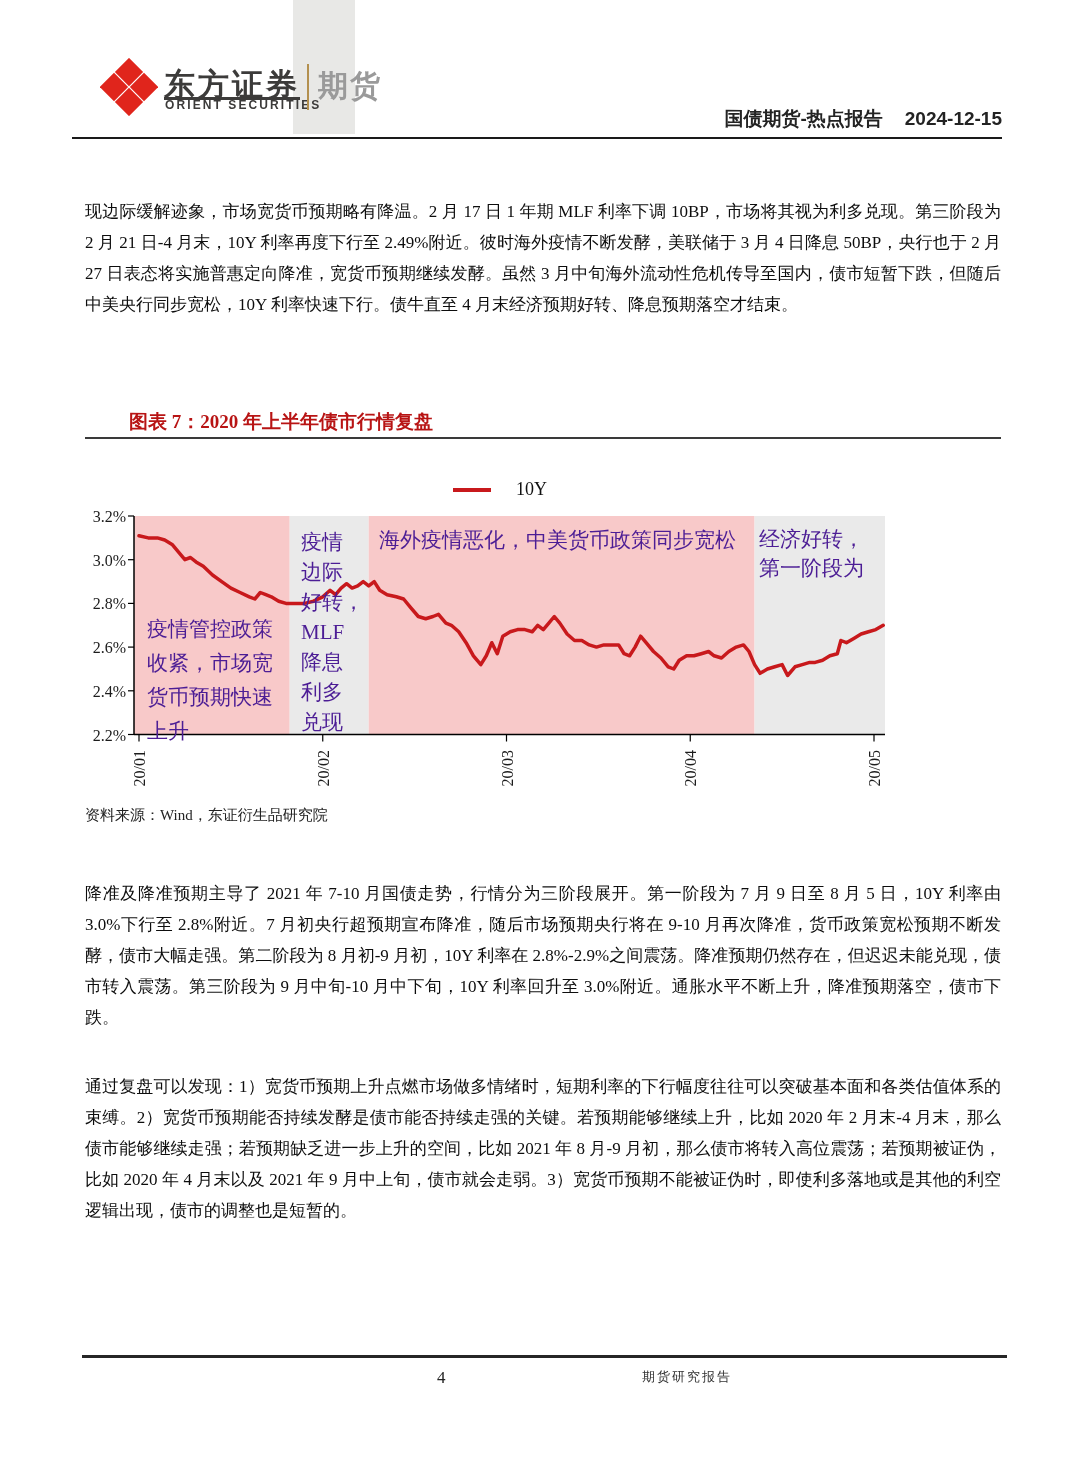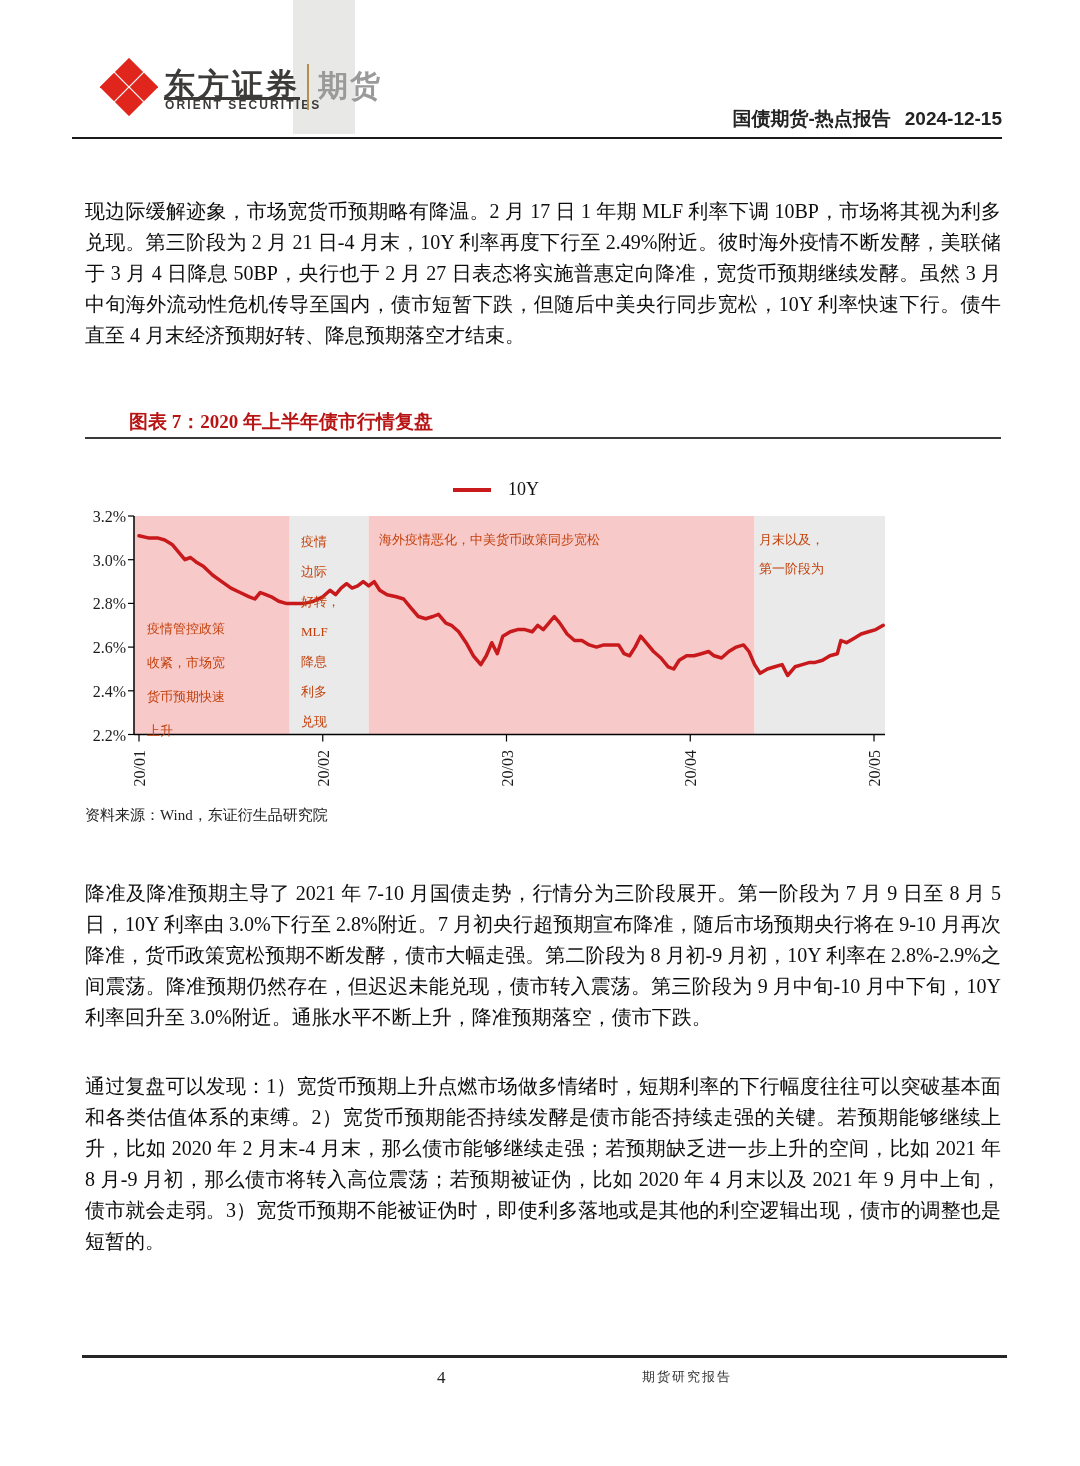--- a/index.html
+++ b/index.html
@@ -15,40 +15,40 @@
   .logo-icon{position:absolute;left:0;top:2px;}
   .logo-cn{position:absolute;left:64px;top:8px;font-family:"Liberation Sans",sans-serif;
     font-weight:bold;font-size:31px;letter-spacing:3px;color:#3c3b3a;white-space:nowrap;text-decoration:underline;}
   .logo-en{position:absolute;left:65px;top:42px;font-family:"Liberation Sans",sans-serif;
     font-weight:bold;font-size:12px;letter-spacing:2.1px;color:#3c3b3a;white-space:nowrap;}
   .gold-line{position:absolute;left:307px;top:64px;width:2px;height:46px;background:#b3904f;}
   .division{position:absolute;left:318px;top:66px;font-family:Liberation Serif, serif;
     font-weight:bold;font-size:30px;letter-spacing:2px;color:#9a9a9a;white-space:nowrap;}
   .hdr-right{position:absolute;right:78px;top:106px;font-family:"Liberation Sans",sans-serif;
     font-weight:bold;font-size:19px;color:#232323;white-space:nowrap;}
-  .hdr-right .date{margin-left:14px;}
+  .hdr-right .date{margin-left:22px;}
   .hdr-rule{position:absolute;left:72px;top:137px;width:930px;height:2px;background:#1a1a1a;}
 
   
-  .para{position:absolute;left:85px;width:916px;font-size:20px;line-height:31px;
+  .para{position:absolute;left:85px;width:916px;font-size:17px;line-height:31px;
     text-align:justify;text-justify:inter-ideograph;color:#0d0d0d;}
   #para1{top:196px;}
   #para2{top:878px;}
   #para3{top:1071px;}
 
   
   .fig-title{position:absolute;left:85px;top:409px;font-size:19px;font-weight:bold;color:#b81414;margin-left:44px;}
   .fig-rule{position:absolute;left:85px;top:437px;width:916px;height:2px;background:#3a3a3a;}
   .chart{position:absolute;left:85px;top:455px;width:916px;height:350px;}
-  .legend{position:absolute;left:368px;top:24px;display:flex;align-items:center;gap:17px;}
+  .legend{position:absolute;left:368px;top:24px;display:flex;align-items:center;gap:25px;}
   .legend-line{display:inline-block;width:38px;height:4px;background:#c8191c;}
   .legend-label{font-size:18px;color:#111;}
   #chart-svg{position:absolute;left:0;top:0;}
   #chart-svg text.tick{font-family:"Liberation Serif","DejaVu Serif",serif;font-size:16px;fill:#1c1c1c;}
-  .ann{position:absolute;font-size:13px;color:#c2410c;white-space:nowrap;}
+  .ann{position:absolute;font-size:21px;color:#4c1d95;white-space:nowrap;}
   .fig-source{position:absolute;left:85px;top:806px;font-size:15px;color:#222;}
 
   
   .ftr-rule{position:absolute;left:82px;top:1355px;width:925px;height:2.5px;background:#262626;}
   .ftr-page{position:absolute;left:437px;top:1368px;font-size:17px;color:#222;}
   .ftr-label{position:absolute;left:642px;top:1368px;font-size:13px;letter-spacing:2px;color:#333;}
 </style>
 </head>
 <body>
 
@@ -127,21 +127,21 @@
         <div>好转，</div>
         <div>MLF</div>
         <div>降息</div>
         <div>利多</div>
         <div>兑现</div>
       </div>
       <div class="ann" style="left: 294px; top: 70px; line-height: 30px;">
         <div>海外疫情恶化，中美货币政策同步宽松</div>
       </div>
       <div class="ann" style="left: 674px; top: 70px; line-height: 29px;">
-        <div>月末以及，</div>
+        <div>经济好转，</div>
         <div>第一阶段为</div>
       </div>
     </div>
 </div>
 
 <div class="fig-source">资料来源：Wind，东证衍生品研究院</div>
 
 <div id="para2" class="para">降准及降准预期主导了 2021 年 7-10 月国债走势，行情分为三阶段展开。第一阶段为 7 月 9 日至 8 月 5 日，10Y 利率由 3.0%下行至 2.8%附近。7 月初央行超预期宣布降准，随后市场预期央行将在 9-10 月再次降准，货币政策宽松预期不断发酵，债市大幅走强。第二阶段为 8 月初-9 月初，10Y 利率在 2.8%-2.9%之间震荡。降准预期仍然存在，但迟迟未能兑现，债市转入震荡。第三阶段为 9 月中旬-10 月中下旬，10Y 利率回升至 3.0%附近。通胀水平不断上升，降准预期落空，债市下跌。</div>
 <div id="para3" class="para">通过复盘可以发现：1）宽货币预期上升点燃市场做多情绪时，短期利率的下行幅度往往可以突破基本面和各类估值体系的束缚。2）宽货币预期能否持续发酵是债市能否持续走强的关键。若预期能够继续上升，比如 2020 年 2 月末-4 月末，那么债市能够继续走强；若预期缺乏进一步上升的空间，比如 2021 年 8 月-9 月初，那么债市将转入高位震荡；若预期被证伪，比如 2020 年 4 月末以及 2021 年 9 月中上旬，债市就会走弱。3）宽货币预期不能被证伪时，即使利多落地或是其他的利空逻辑出现，债市的调整也是短暂的。</div>
 

